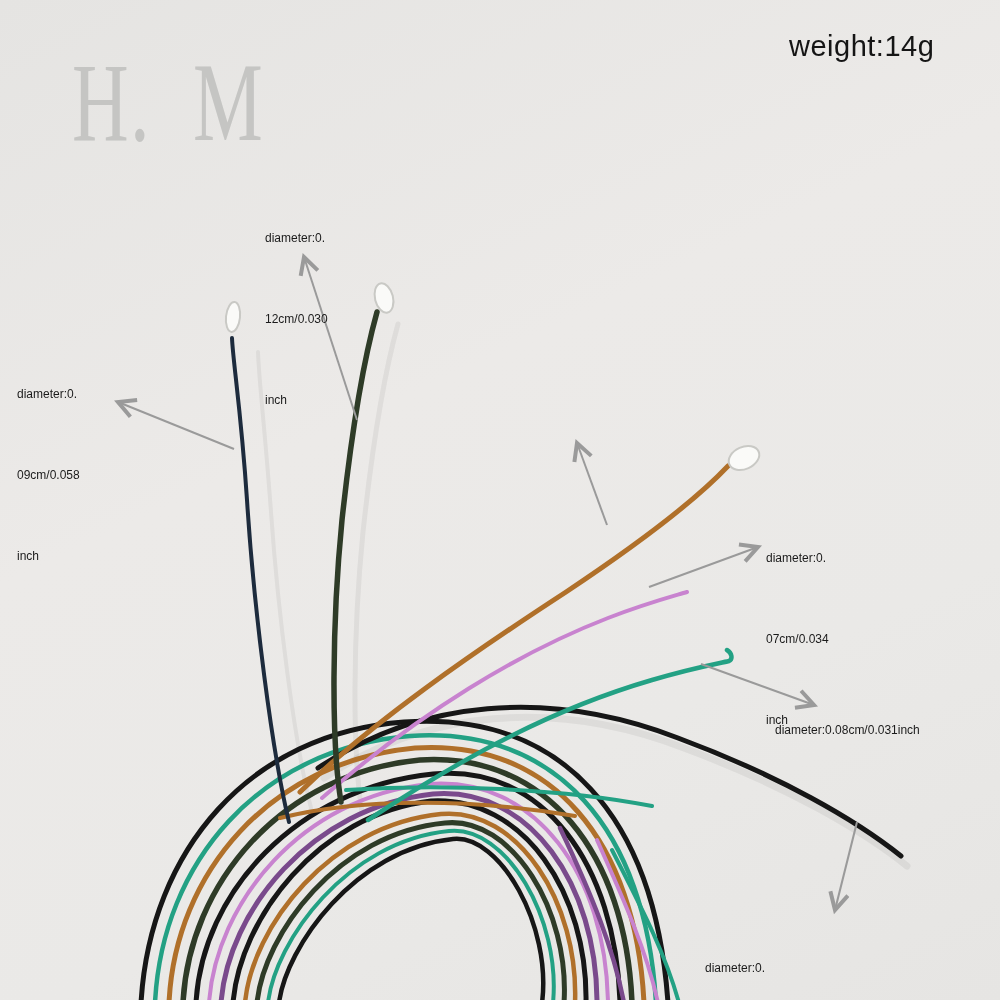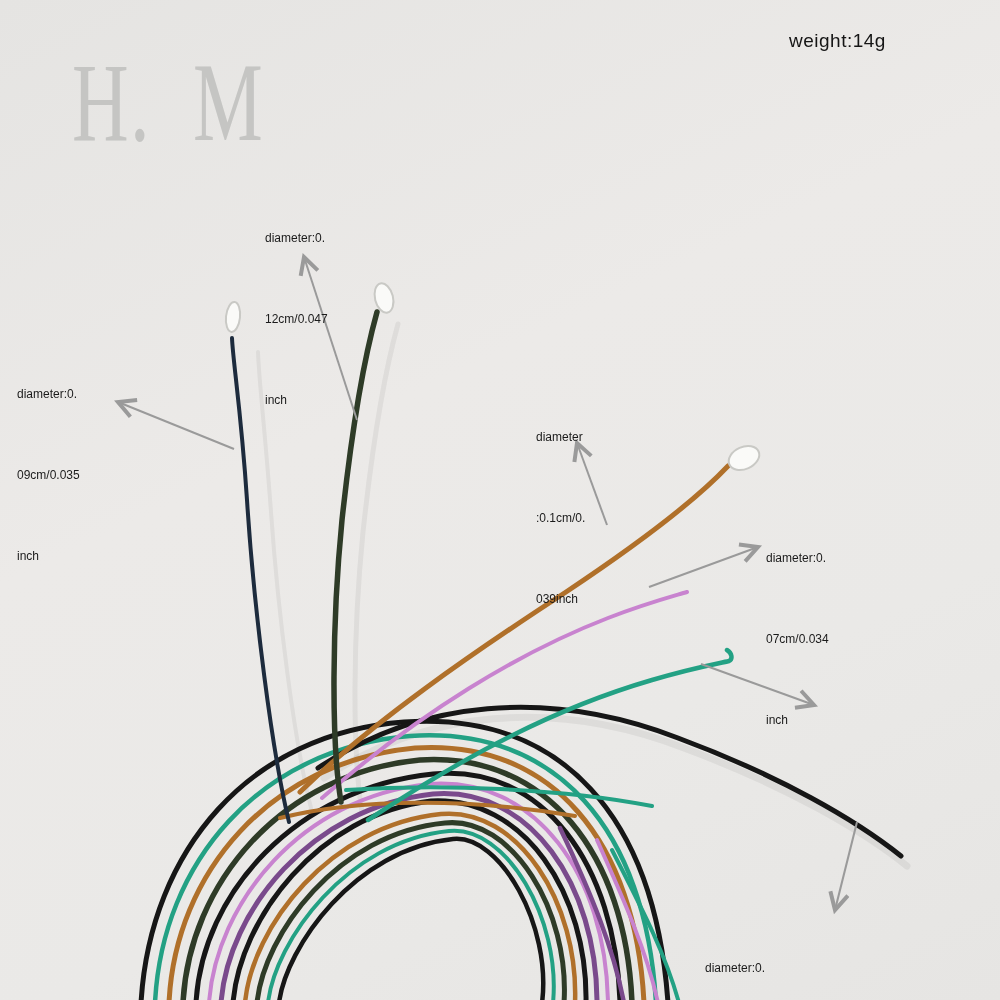--- a/index.html
+++ b/index.html
@@ -10,21 +10,21 @@
   }
   .watermark{
     position:absolute;left:72px;top:38px;
     font-family:"Liberation Serif","DejaVu Serif",serif;
     font-size:112px;color:#c5c5c3;
     transform:scaleX(0.70);transform-origin:left top;
     word-spacing:30px;letter-spacing:2px;user-select:none;
   }
   .weight{
     position:absolute;left:789px;top:30px;
-    font-size:19px;color:#151515;letter-spacing:0.5px;
+    font-size:29px;color:#151515;letter-spacing:0.5px;
   }
   .lbl{
     position:absolute;font-size:12px;line-height:27px;color:#1b1b1b;
     white-space:pre;
   }
   .lbl span{display:block;}
   .lbl-009{left:17px;top:327px;}
   .lbl-012{left:265px;top:171px;}
   .lbl-010{left:536px;top:370px;}
   .lbl-007{left:766px;top:491px;}
@@ -102,42 +102,40 @@
       <path class="arrow" marker-end="url(#ah)" d="M701,664 L814,705"></path>
       <path class="arrow" marker-end="url(#ah)" d="M857,822 L835,910"></path>
     </g>
   </svg>
 
   <div class="watermark">H. M</div>
   <div class="weight">weight:14g</div>
 
   <div class="lbl lbl-009">
     <span>diameter:0.</span>
-    <span>09cm/0.035</span>
+    <span>09cm/0.058</span>
     <span>inch</span>
   </div>
 
   <div class="lbl lbl-012">
     <span>diameter:0.</span>
-    <span>12cm/0.047</span>
+    <span>12cm/0.030</span>
     <span>inch</span>
   </div>
 
-  <div class="lbl lbl-010">
-    <span>diameter</span>
-    <span>:0.1cm/0.</span>
-    <span>039inch</span>
-  </div>
 
   <div class="lbl lbl-007">
     <span>diameter:0.</span>
     <span>07cm/0.034</span>
     <span>inch</span>
   </div>
 
+  <div class="lbl lbl-008">
+    <span>diameter:0.08cm/0.031inch</span>
+  </div>
 
   <div class="lbl lbl-0105">
     <span>diameter:0.</span>
     
     
   </div>
 
 </div>
 
 </body></html>

